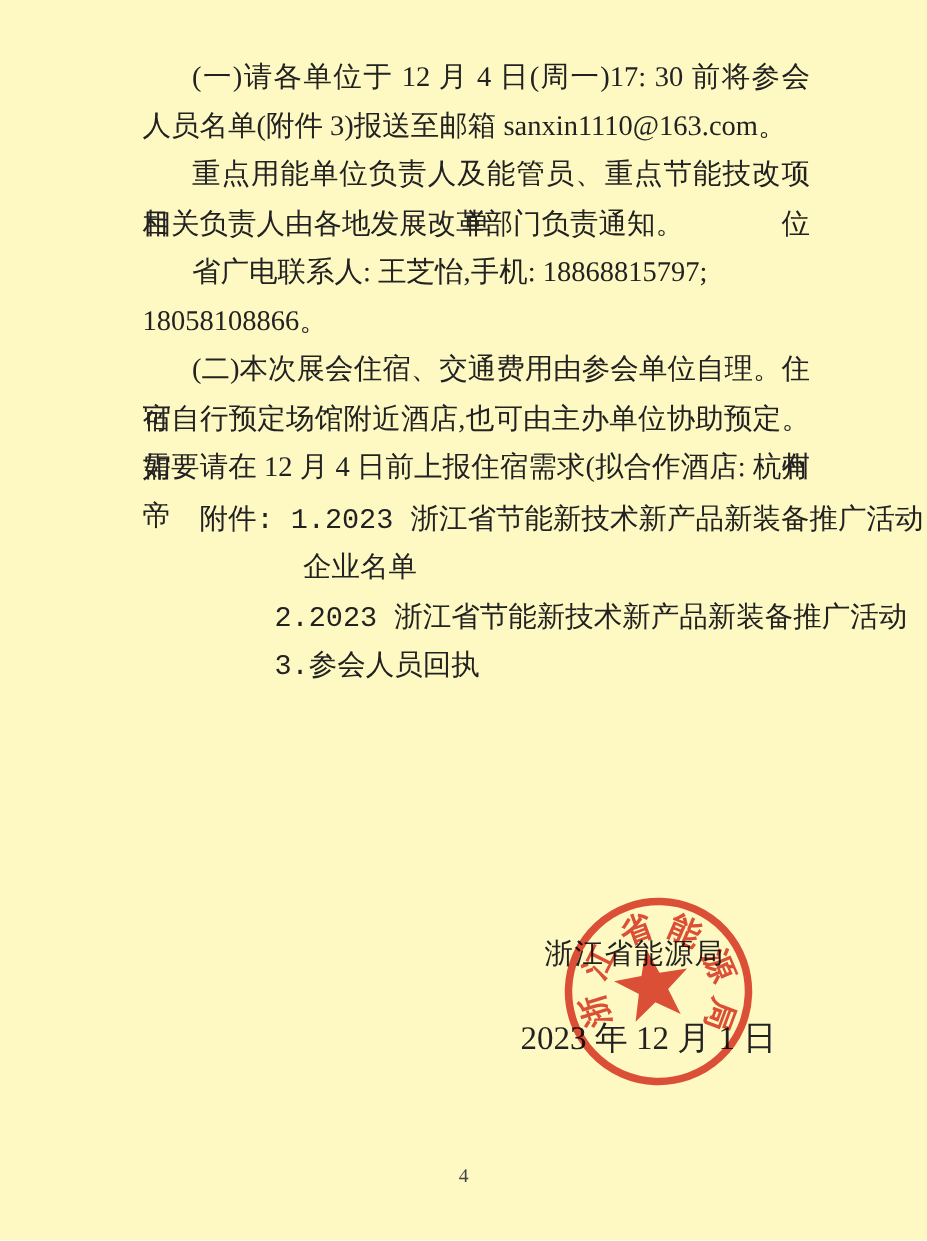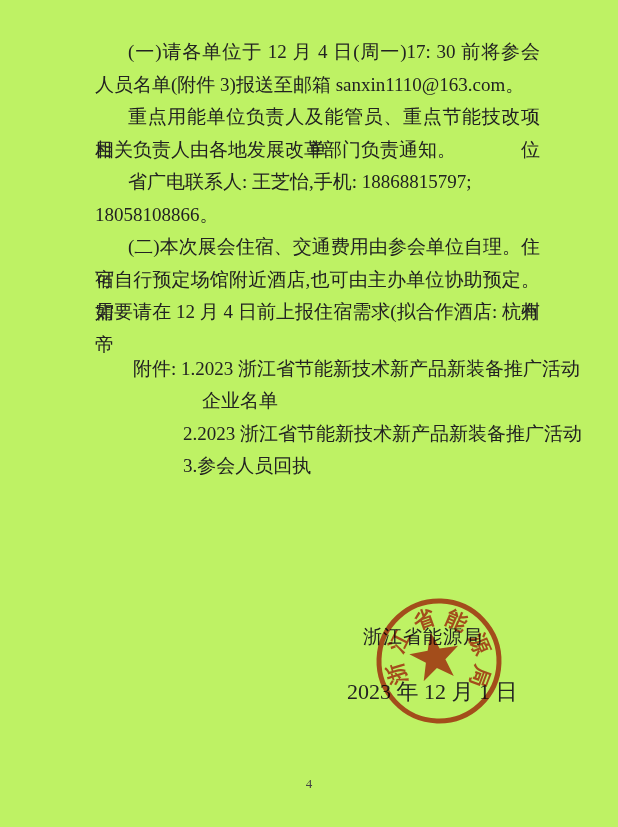--- a/index.html
+++ b/index.html
@@ -7,41 +7,41 @@
     width: 618px; height: 827px;
     background: #ffffff;
     font-family: "Liberation Serif", "DejaVu Serif", serif;
     color: #222222;
     position: relative;
     overflow: hidden;
   }
   .page {
     position: relative;
     width: 618px; height: 827px;
-    background: #bef264;
+    background: #fef9c3;
   }
   .content {
     position: absolute;
     left: 95px; top: 36px;
     width: 445px;
   }
   .ln {
     font-size: 19px;
     line-height: 32.5px;
     height: 32.5px;
     white-space: nowrap;
     letter-spacing: 0px;
   }
   .ln.j {
     white-space: normal;
     text-align: justify;
     text-align-last: justify;
   }
   .ln.ind { text-indent: 33px; }
-  .attachments { margin-top: 24px; }
+  .attachments { margin-top: 2px; font-family: Liberation Mono, monospace; }
   .attachments .ln { white-space: nowrap; }
   .signature-org {
     position: absolute;
     left: 363px; top: 621px;
     font-size: 19px; line-height: 32px;
     letter-spacing: 1px;
     white-space: nowrap;
   }
   .signature-date {
     position: absolute;

